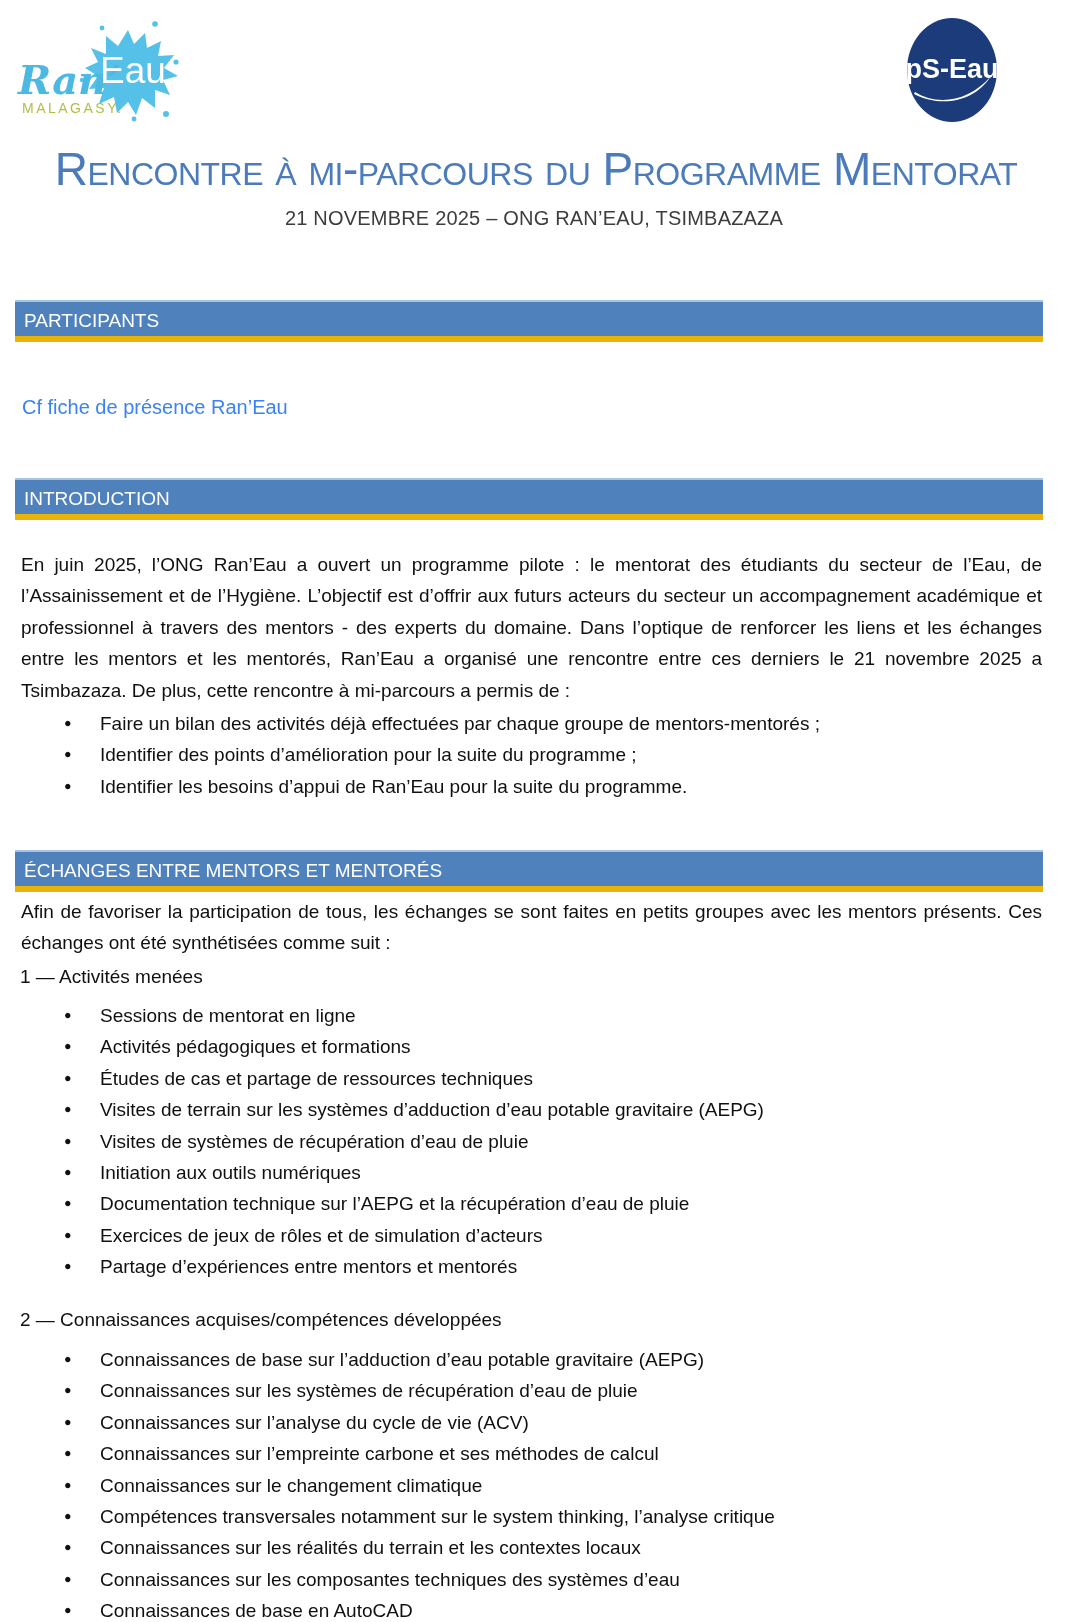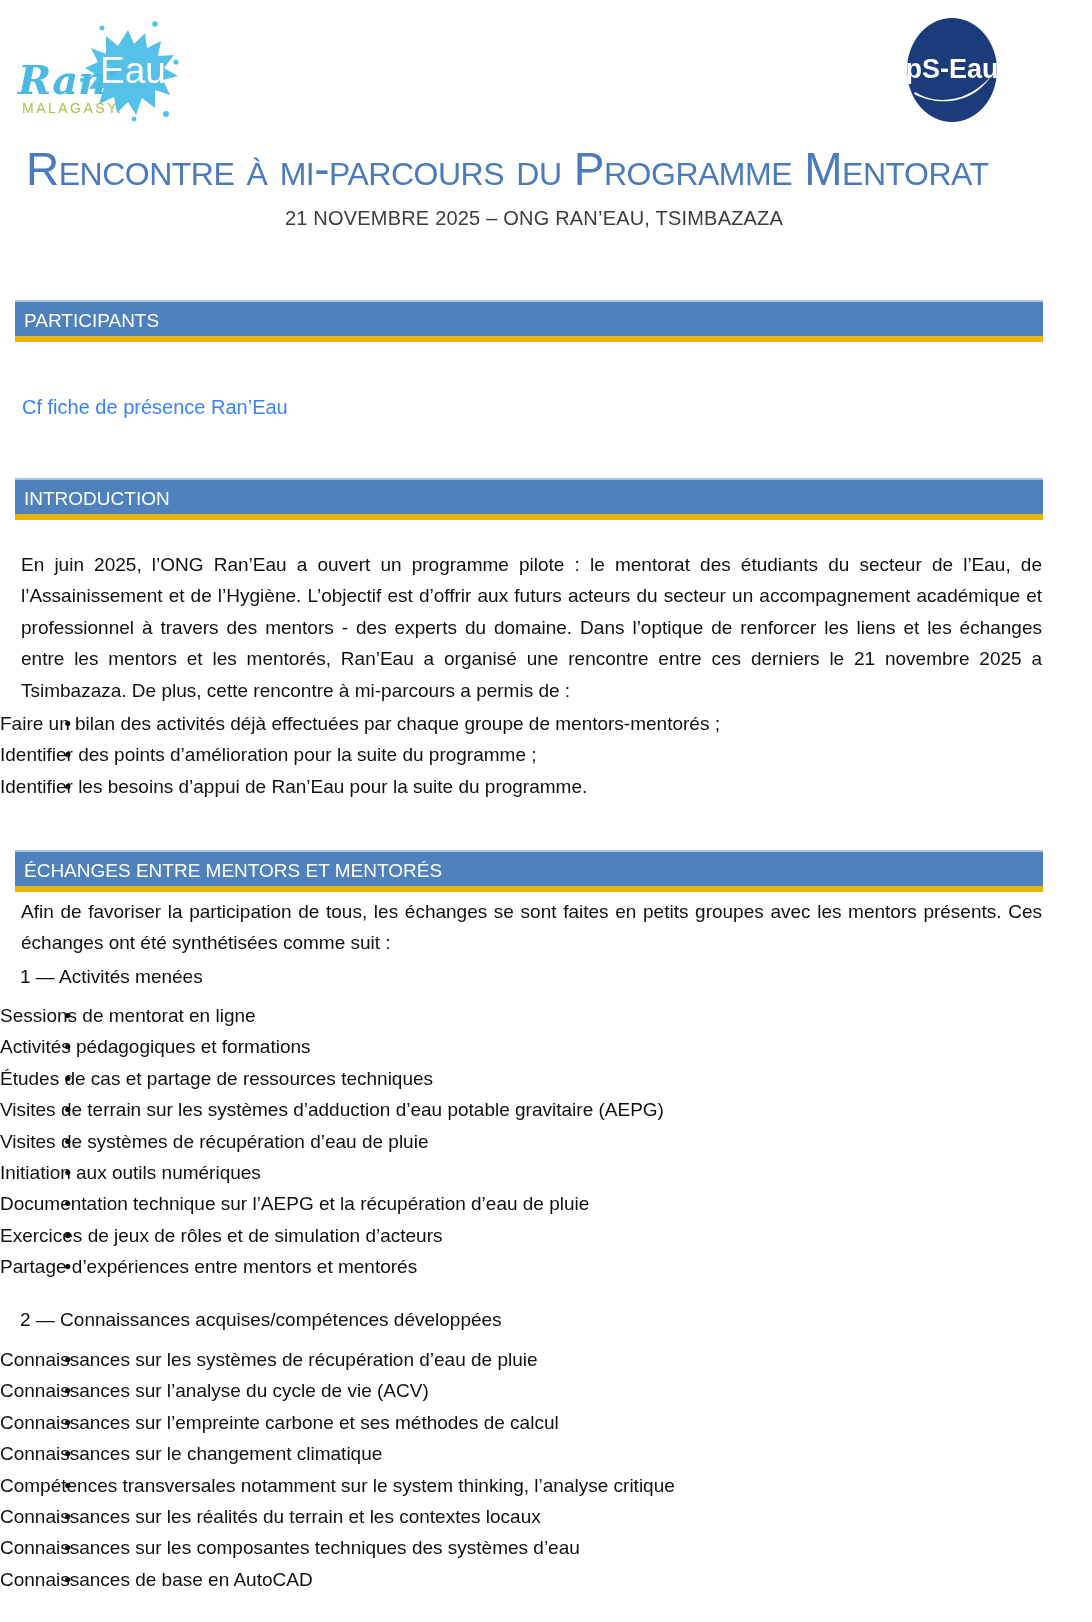--- a/index.html
+++ b/index.html
@@ -8,21 +8,21 @@
     position:relative; width:1092px; height:1622px; margin:0 auto;
     background:#ffffff; overflow:hidden;
     font-family:"Liberation Sans", sans-serif; color:#161616;
   }
   
   .raneau-logo { position:absolute; left:16px; top:18px; width:165px; height:104px; }
   .pseau-logo  { position:absolute; left:903px; top:14px; width:98px; height:112px; }
   
   .doc-title {
     position:absolute; top:143px; left:26px; width:1020px;
-    font-variant:small-caps; font-size:46px; line-height:52px;
+    text-align:center; font-variant:small-caps; font-size:46px; line-height:52px;
     color:#4b7bbb; letter-spacing:-0.5px; font-weight:400;
   }
   .doc-subtitle {
     position:absolute; top:207px; left:24px; width:1020px;
     text-align:center; font-size:20px; color:#3d3d3d; letter-spacing:0.2px;
   }
   
   .bar {
     position:absolute; left:15px; width:1028px; height:42px;
     background:#4f81bd; color:#ffffff; font-size:19px; line-height:37px;
@@ -42,21 +42,21 @@
   }
   .intro-para    { top:549px; }
   .echanges-para { top:896px; }
   .group-title { position:absolute; left:20px; font-size:19px; color:#101010; }
   .group1-title { top:966px; }
   .group2-title { top:1309px; }
   ul.doc-list {
     position:absolute; left:0; width:1043px; list-style:none;
     font-size:19px; line-height:31.4px; color:#101010;
   }
-  ul.doc-list li { position:relative; }
+  ul.doc-list li { position:relative; padding-left:100px; }
   ul.doc-list li::before {
     content:"\25CF"; position:absolute; left:64px; top:0;
     font-size:12.5px; line-height:31.4px;
   }
   .intro-bullets { top:708px; }
   .group1-list   { top:1000px; }
   .group2-list   { top:1344px; }
   
   .svg-txt { font-family:"Liberation Sans", sans-serif; }
   .svg-script { font-family:"DejaVu Serif", serif; font-style:italic; font-weight:bold; }
@@ -112,20 +112,21 @@
       <li>Visites de terrain sur les systèmes d’adduction d’eau potable gravitaire (AEPG)</li>
       <li>Visites de systèmes de récupération d’eau de pluie</li>
       <li>Initiation aux outils numériques</li>
       <li>Documentation technique sur l’AEPG et la récupération d’eau de pluie</li>
       <li>Exercices de jeux de rôles et de simulation d’acteurs</li>
       <li>Partage d’expériences entre mentors et mentorés</li>
     </ul>
 
   <div class="group-title group2-title">2 — Connaissances acquises/compétences développées</div>
   <ul class="doc-list group2-list">
+      <li>Connaissances de base sur l’adduction d’eau potable gravitaire (AEPG)</li>
       <li>Connaissances sur les systèmes de récupération d’eau de pluie</li>
       <li>Connaissances sur l’analyse du cycle de vie (ACV)</li>
       <li>Connaissances sur l’empreinte carbone et ses méthodes de calcul</li>
       <li>Connaissances sur le changement climatique</li>
       <li>Compétences transversales notamment sur le system thinking, l’analyse critique</li>
       <li>Connaissances sur les réalités du terrain et les contextes locaux</li>
       <li>Connaissances sur les composantes techniques des systèmes d’eau</li>
       <li>Connaissances de base en AutoCAD</li>
     </ul>
 

